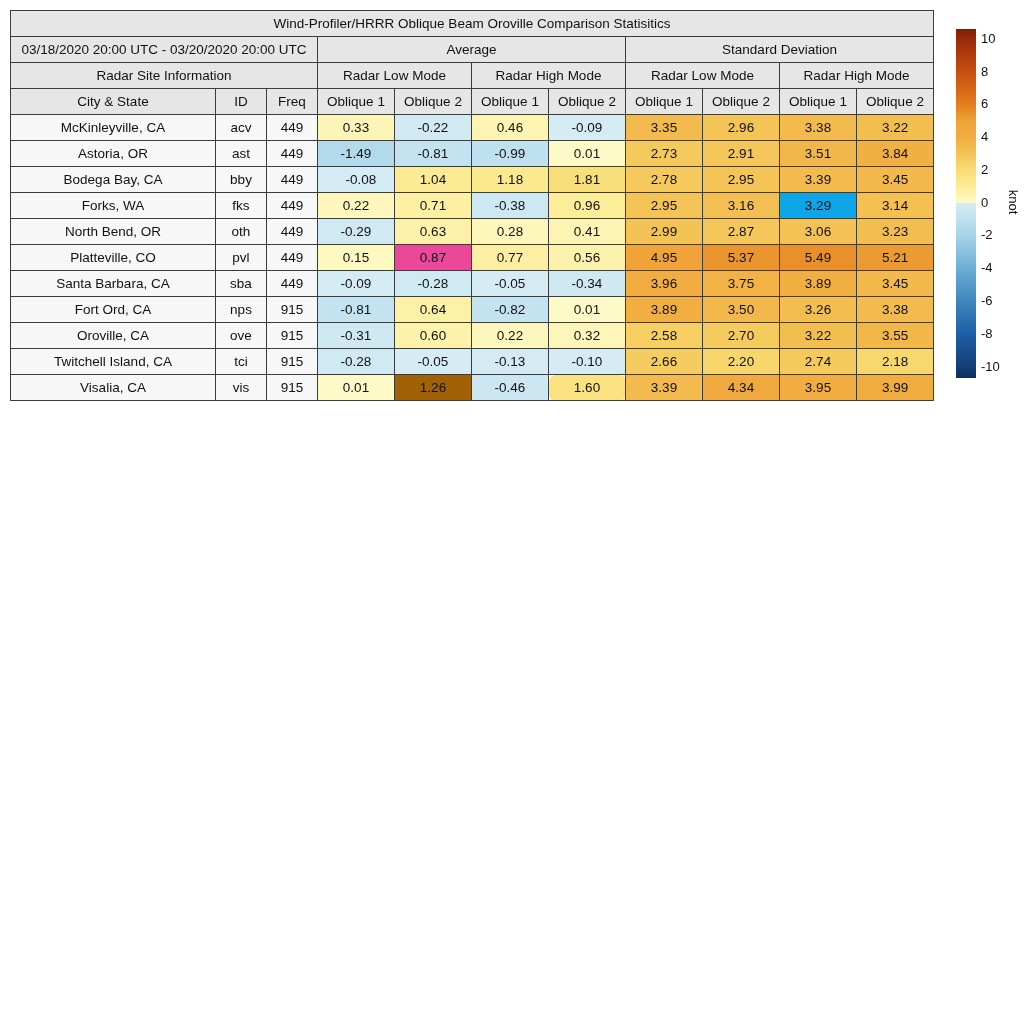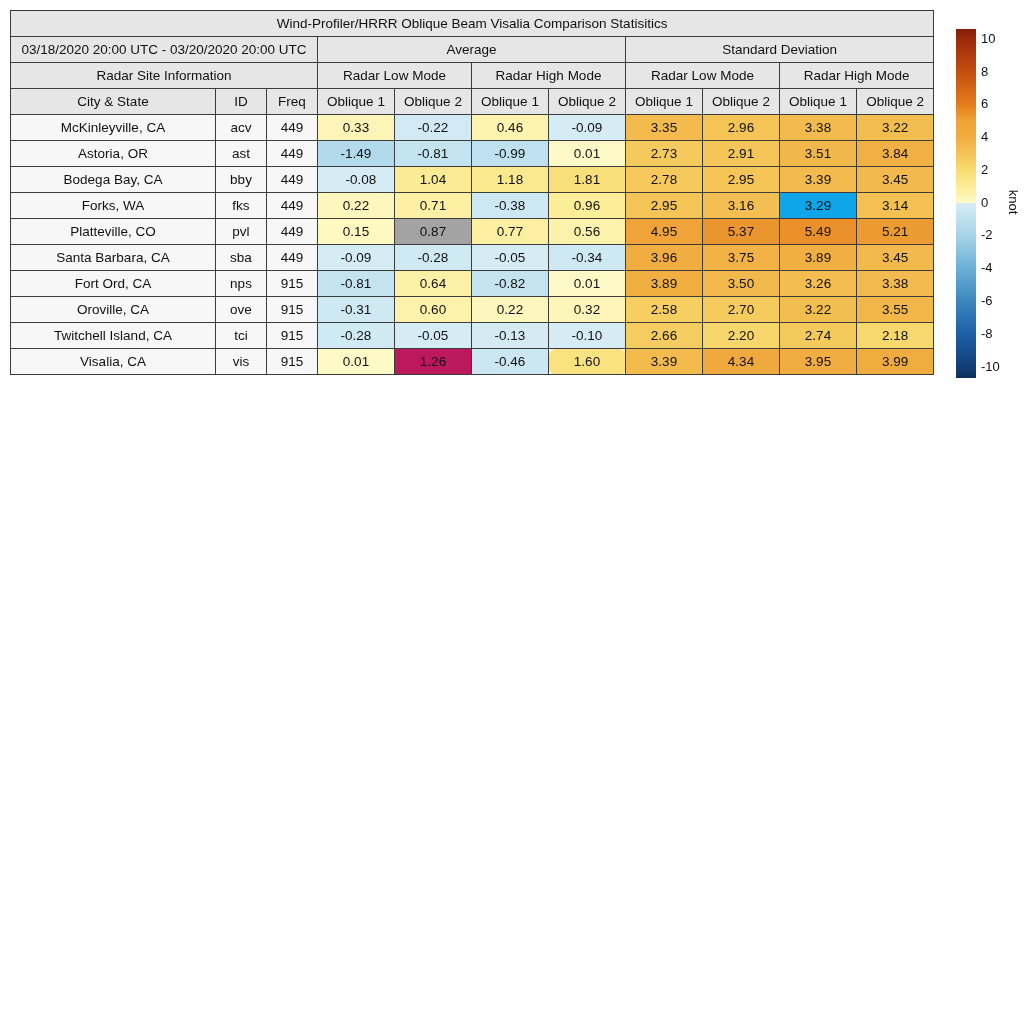--- a/index.html
+++ b/index.html
@@ -44,21 +44,21 @@
         <col style="width:77px">
         <col style="width:77px">
         <col style="width:77px">
       <col style="width:77px">
         <col style="width:77px">
         <col style="width:77px">
         <col style="width:77px">
     </colgroup>
     <thead>
       <tr>
-        <th colspan="11">Wind-Profiler/HRRR Oblique Beam Visalia Comparison Statisitics</th>
+        <th colspan="11">Wind-Profiler/HRRR Oblique Beam Oroville Comparison Statisitics</th>
       </tr>
       <tr>
         <th colspan="3">03/18/2020 20:00 UTC - 03/20/2020 20:00 UTC</th>
         <th colspan="4">Average</th>
         <th colspan="4">Standard Deviation</th>
       </tr>
       <tr>
         <th colspan="3">Radar Site Information</th>
         <th colspan="2">Radar Low Mode</th>
         <th colspan="2">Radar High Mode</th>
@@ -126,25 +126,38 @@
           <td class="val" style="background: rgb(254, 247, 189);">0.22</td>
           <td class="val" style="background: rgb(253, 240, 165);">0.71</td>
           <td class="val" style="background: rgb(206, 232, 243);">-0.38</td>
           <td class="val" style="background: rgb(252, 237, 152);">0.96</td>
           <td class="val" style="background: rgb(244, 196, 86);">2.95</td>
           <td class="val" style="background: rgb(244, 191, 82);">3.16</td>
           <td class="val" style="background: #0ea5e9;">3.29</td>
           <td class="val" style="background: rgb(244, 192, 82);">3.14</td>
         </tr>
         <tr>
+          <td class="info">North Bend, OR</td>
+          <td class="info">oth</td>
+          <td class="info">449</td>
+          <td class="val" style="background: rgb(208, 233, 243);">-0.29</td>
+          <td class="val" style="background: rgb(253, 241, 169);">0.63</td>
+          <td class="val" style="background: rgb(253, 246, 186);">0.28</td>
+          <td class="val" style="background: rgb(253, 244, 180);">0.41</td>
+          <td class="val" style="background: rgb(244, 195, 85);">2.99</td>
+          <td class="val" style="background: rgb(245, 198, 89);">2.87</td>
+          <td class="val" style="background: rgb(244, 194, 84);">3.06</td>
+          <td class="val" style="background: rgb(243, 190, 80);">3.23</td>
+        </tr>
+        <tr>
           <td class="info">Platteville, CO</td>
           <td class="info">pvl</td>
           <td class="info">449</td>
           <td class="val" style="background: rgb(254, 248, 193);">0.15</td>
-          <td class="val" style="background: #a3a3a3;">0.87</td>
+          <td class="val" style="background: #ec4899;">0.87</td>
           <td class="val" style="background: rgb(252, 239, 162);">0.77</td>
           <td class="val" style="background: rgb(253, 242, 172);">0.56</td>
           <td class="val" style="background: rgb(239, 163, 57);">4.95</td>
           <td class="val" style="background: rgb(235, 149, 47);">5.37</td>
           <td class="val" style="background: rgb(233, 144, 43);">5.49</td>
           <td class="val" style="background: rgb(236, 155, 51);">5.21</td>
         </tr>
         <tr>
           <td class="info">Santa Barbara, CA</td>
           <td class="info">sba</td>
@@ -195,21 +208,21 @@
           <td class="val" style="background: rgb(245, 204, 95);">2.66</td>
           <td class="val" style="background: rgb(247, 215, 108);">2.20</td>
           <td class="val" style="background: rgb(245, 202, 93);">2.74</td>
           <td class="val" style="background: rgb(247, 216, 109);">2.18</td>
         </tr>
         <tr>
           <td class="info">Visalia, CA</td>
           <td class="info">vis</td>
           <td class="info">915</td>
           <td class="val" style="background: rgb(254, 250, 200);">0.01</td>
-          <td class="val" style="background: #be185d;">1.26</td>
+          <td class="val" style="background: #a16207;">1.26</td>
           <td class="val" style="background: rgb(204, 231, 242);">-0.46</td>
           <td class="val" style="background: rgb(250, 226, 128); border-radius: 7px;">1.60</td>
           <td class="val" style="background: rgb(243, 186, 77);">3.39</td>
           <td class="val" style="background: rgb(240, 169, 62);">4.34</td>
           <td class="val" style="background: rgb(241, 173, 65);">3.95</td>
           <td class="val" style="background: rgb(241, 172, 64);">3.99</td>
         </tr>
       </tbody>
   </table>
 

